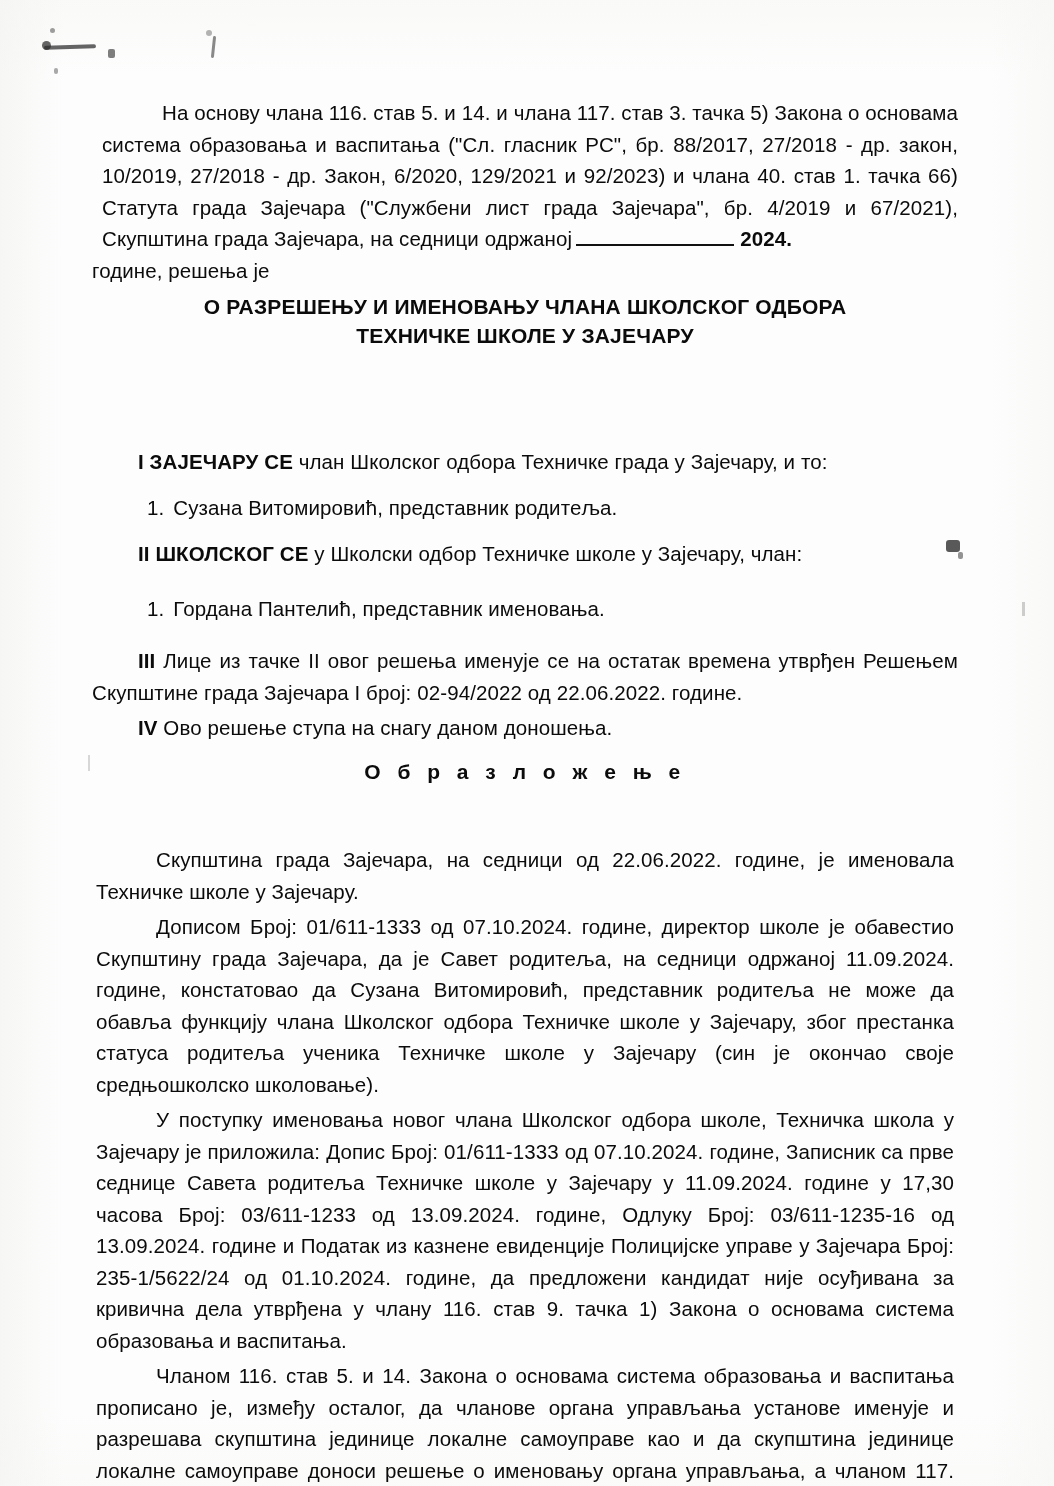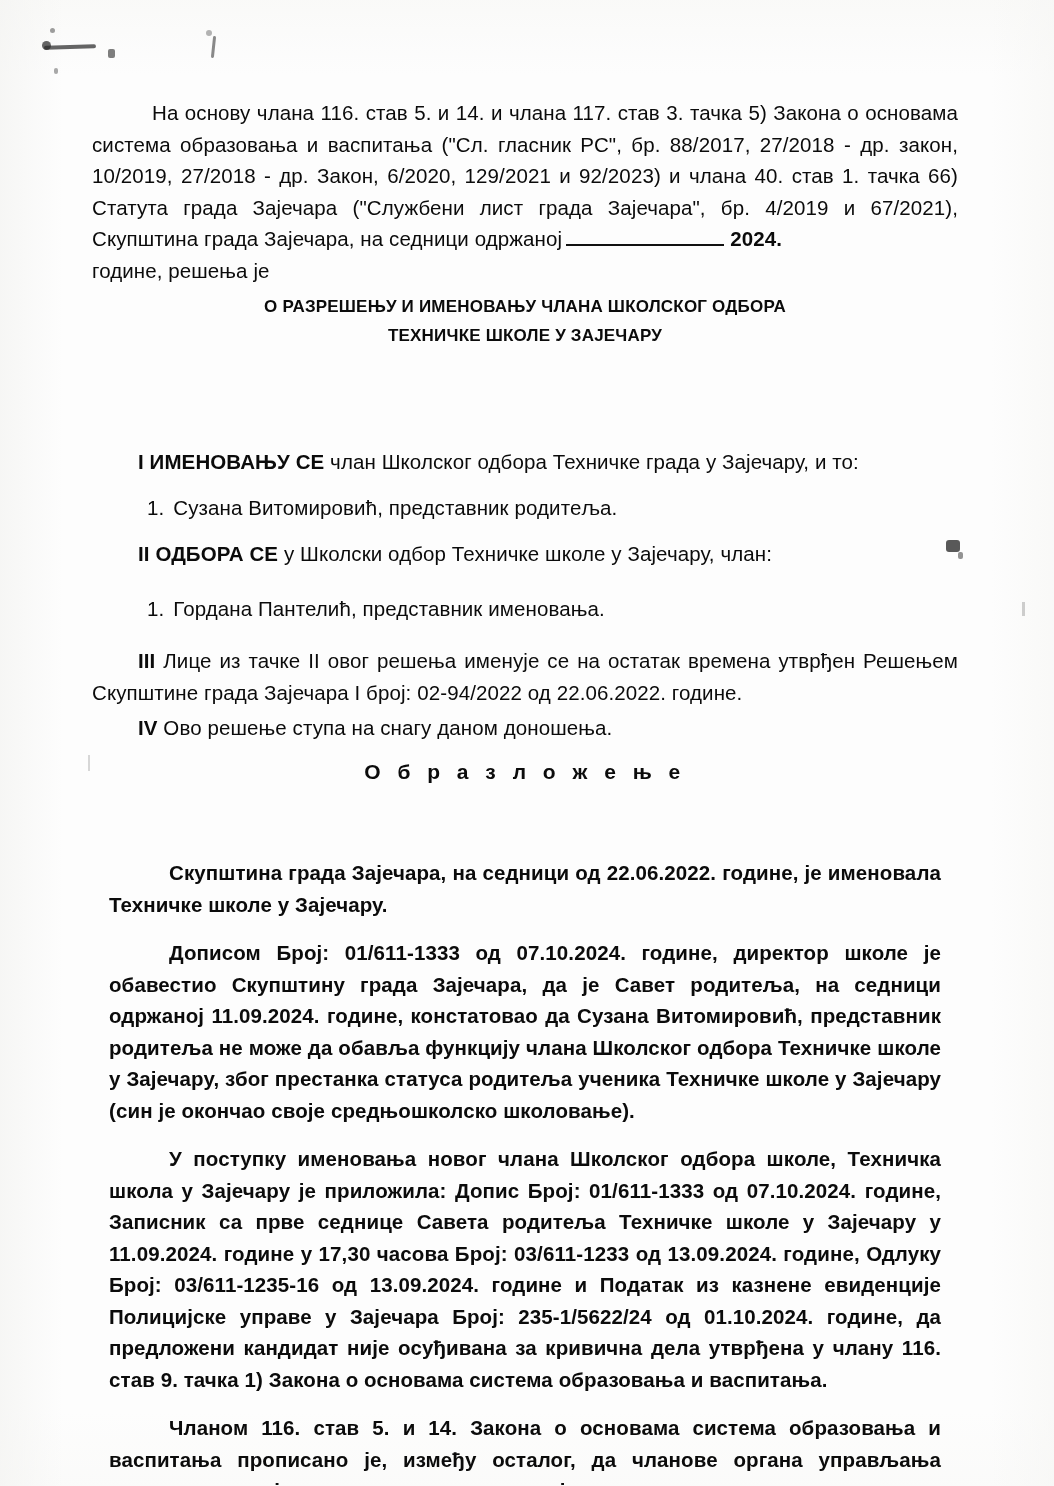--- a/index.html
+++ b/index.html
@@ -38,21 +38,21 @@
     width: 866px;
   }
   p {
     margin: 0;
     font-size: 20.5px;
     line-height: 31.5px;
     text-align: justify;
     text-justify: inter-word;
     letter-spacing: 0.1px;
   }
-  p.indent { text-indent: 60px; }
+  p.indent { text-indent: 60px; margin-left: 10px; }
   p.indent-sm { text-indent: 46px; }
   .b { font-weight: bold; }
 
   
   .preamble { position: absolute; top: 97px; width: 866px; }
   .preamble .tail { text-align: left; }
   .blank-line {
     display: inline-block;
     width: 158px;
     border-bottom: 2.5px solid #111;
@@ -68,21 +68,21 @@
     width: 866px;
     text-align: center;
   }
   .title-main {
     font-size: 21px;
     font-weight: bold;
     letter-spacing: 6.5px;
     line-height: 27px;
   }
   .title-sub {
-    font-size: 17px;
+    font-size: 21px;
     font-weight: bold;
     line-height: 29px;
     letter-spacing: 0.2px;
   }
 
   
   .disp { position: absolute; width: 866px; }
   .disp-1 { top: 446px; }
   .disp-1-list { top: 492px; }
   .disp-2 { top: 538px; }
@@ -98,21 +98,21 @@
     top: 760px;
     width: 866px;
     text-align: center;
     font-size: 21px;
     font-weight: bold;
     letter-spacing: 5.5px;
   }
 
   
   .reasoning { position: absolute; top: 840px; width: 866px; }
-  .reasoning p { margin: 17px; font-weight: bold; }
+  .reasoning p { margin: 4px; }
 
   
   .smudge {
     position: absolute;
     background: #2a2a2a;
     opacity: 0.72;
     pointer-events: none;
   }
   .sm-a { left: 44px;  top: 45px;  width: 52px; height: 4px; border-radius: 2px; transform: rotate(-1.5deg); }
   .sm-b { left: 42px;  top: 41px;  width: 9px;  height: 9px; border-radius: 50%; }
@@ -150,28 +150,28 @@
       <p class="indent"><span>На основу члана 116. став 5. и 14. и члана 117. став 3. тачка 5) Закона о основама система образовања и васпитања ("Сл. гласник РС", бр. 88/2017, 27/2018 - др. закон, 10/2019, 27/2018 - др. Закон, 6/2020, 129/2021 и 92/2023) и члана 40. став 1. тачка 66) Статута града Зајечара ("Службени лист града Зајечара", бр. 4/2019 и 67/2021), Скупштина града Зајечара, на седници одржаној</span><span class="blank-line"></span><span class="b">2024.</span></p>
       <p class="tail">године, решења је</p>
     </div>
 
     <div class="title-block">
       <div class="title-sub">О РАЗРЕШЕЊУ И ИМЕНОВАЊУ ЧЛАНА ШКОЛСКОГ ОДБОРА</div>
       <div class="title-sub">ТЕХНИЧКЕ ШКОЛЕ У ЗАЈЕЧАРУ</div>
     </div>
 
     <div class="disp disp-1">
-      <p class="indent-sm"><span class="b">I ИМЕНОВАЊУ СЕ</span><span> члан Школског одбора Техничке града у Зајечару, и то:</span></p>
+      <p class="indent-sm"><span class="b">I ЗАЈЕЧАРУ СЕ</span><span> члан Школског одбора Техничке града у Зајечару, и то:</span></p>
     </div>
     <div class="disp disp-1-list">
       <p class="list-item"><span class="num">1.</span><span>Сузана Витомировић, представник родитеља.</span></p>
     </div>
 
     <div class="disp disp-2">
-      <p class="indent-sm"><span class="b">II ОДБОРА СЕ</span><span> у Школски одбор Техничке школе у Зајечару, члан:</span></p>
+      <p class="indent-sm"><span class="b">II ШКОЛСКОГ СЕ</span><span> у Школски одбор Техничке школе у Зајечару, члан:</span></p>
     </div>
     <div class="disp disp-2-list">
       <p class="list-item"><span class="num">1.</span><span>Гордана Пантелић, представник именовања.</span></p>
     </div>
 
     <div class="disp disp-3">
       <p class="indent-sm"><span class="b">III</span><span> Лице из тачке II овог решења именује се на остатак времена утврђен Решењем Скупштине града Зајечара I број: 02-94/2022 од 22.06.2022. године.</span></p>
     </div>
 
     <div class="disp disp-4">

